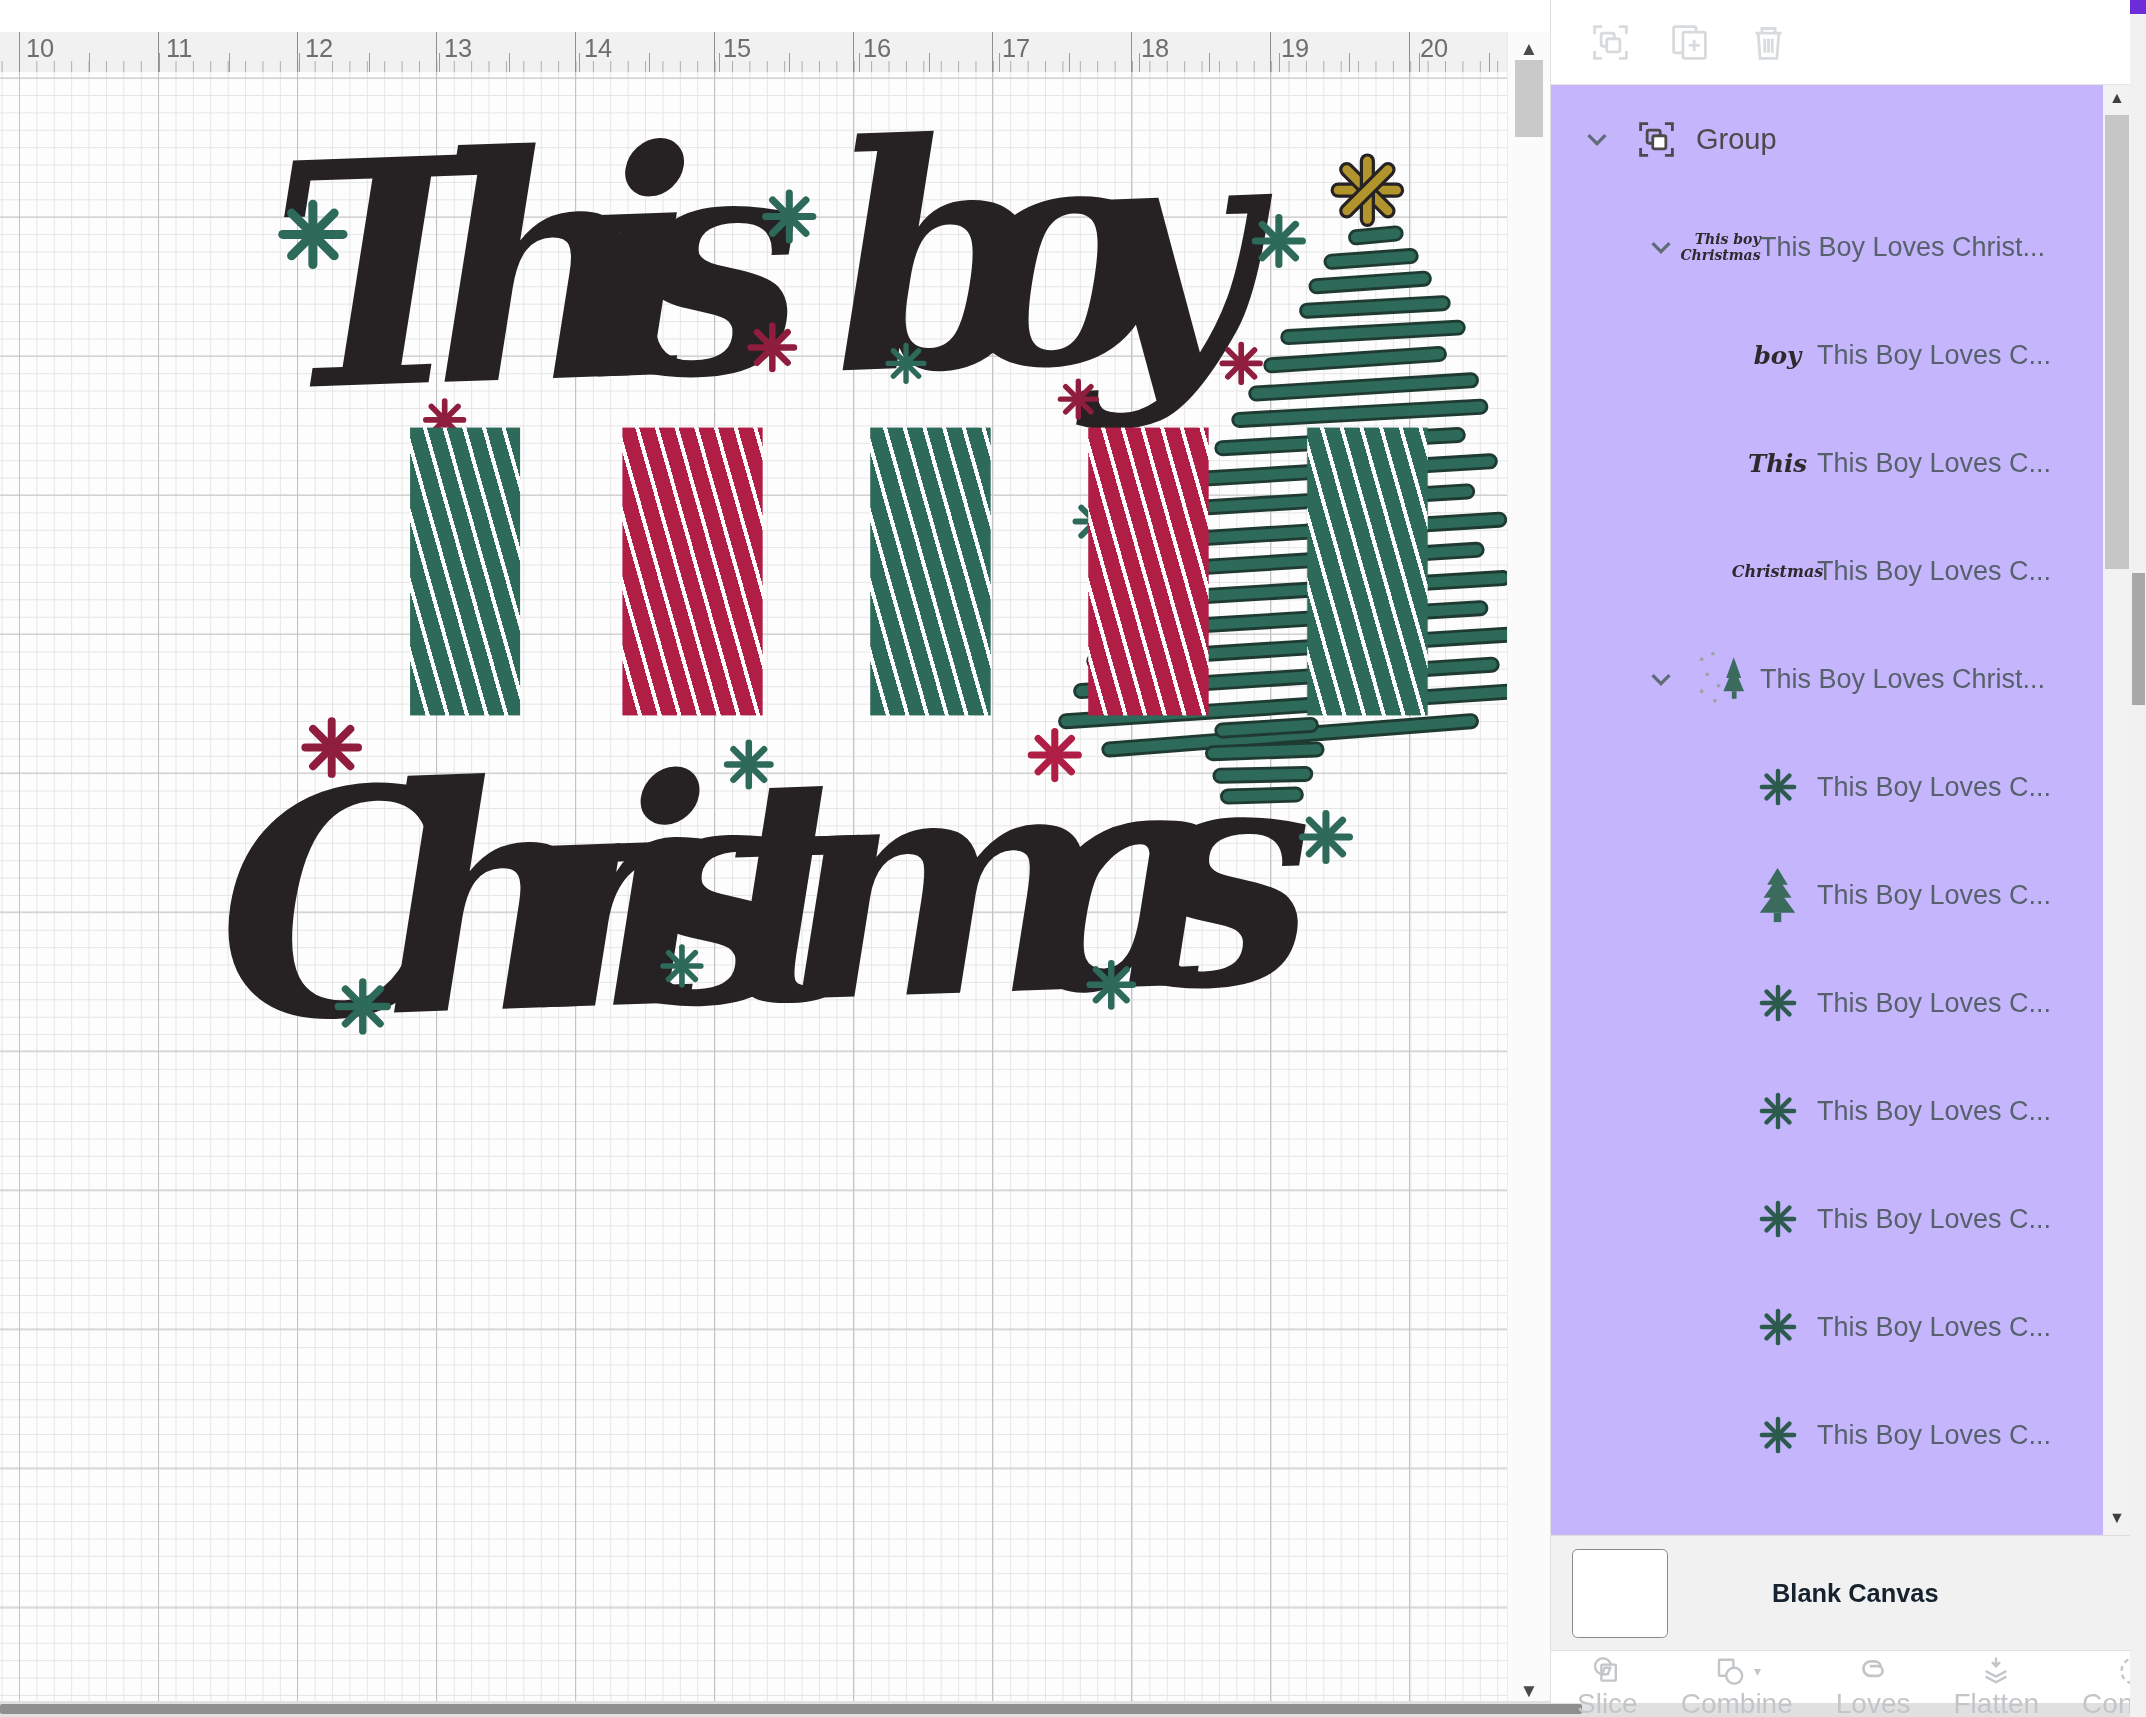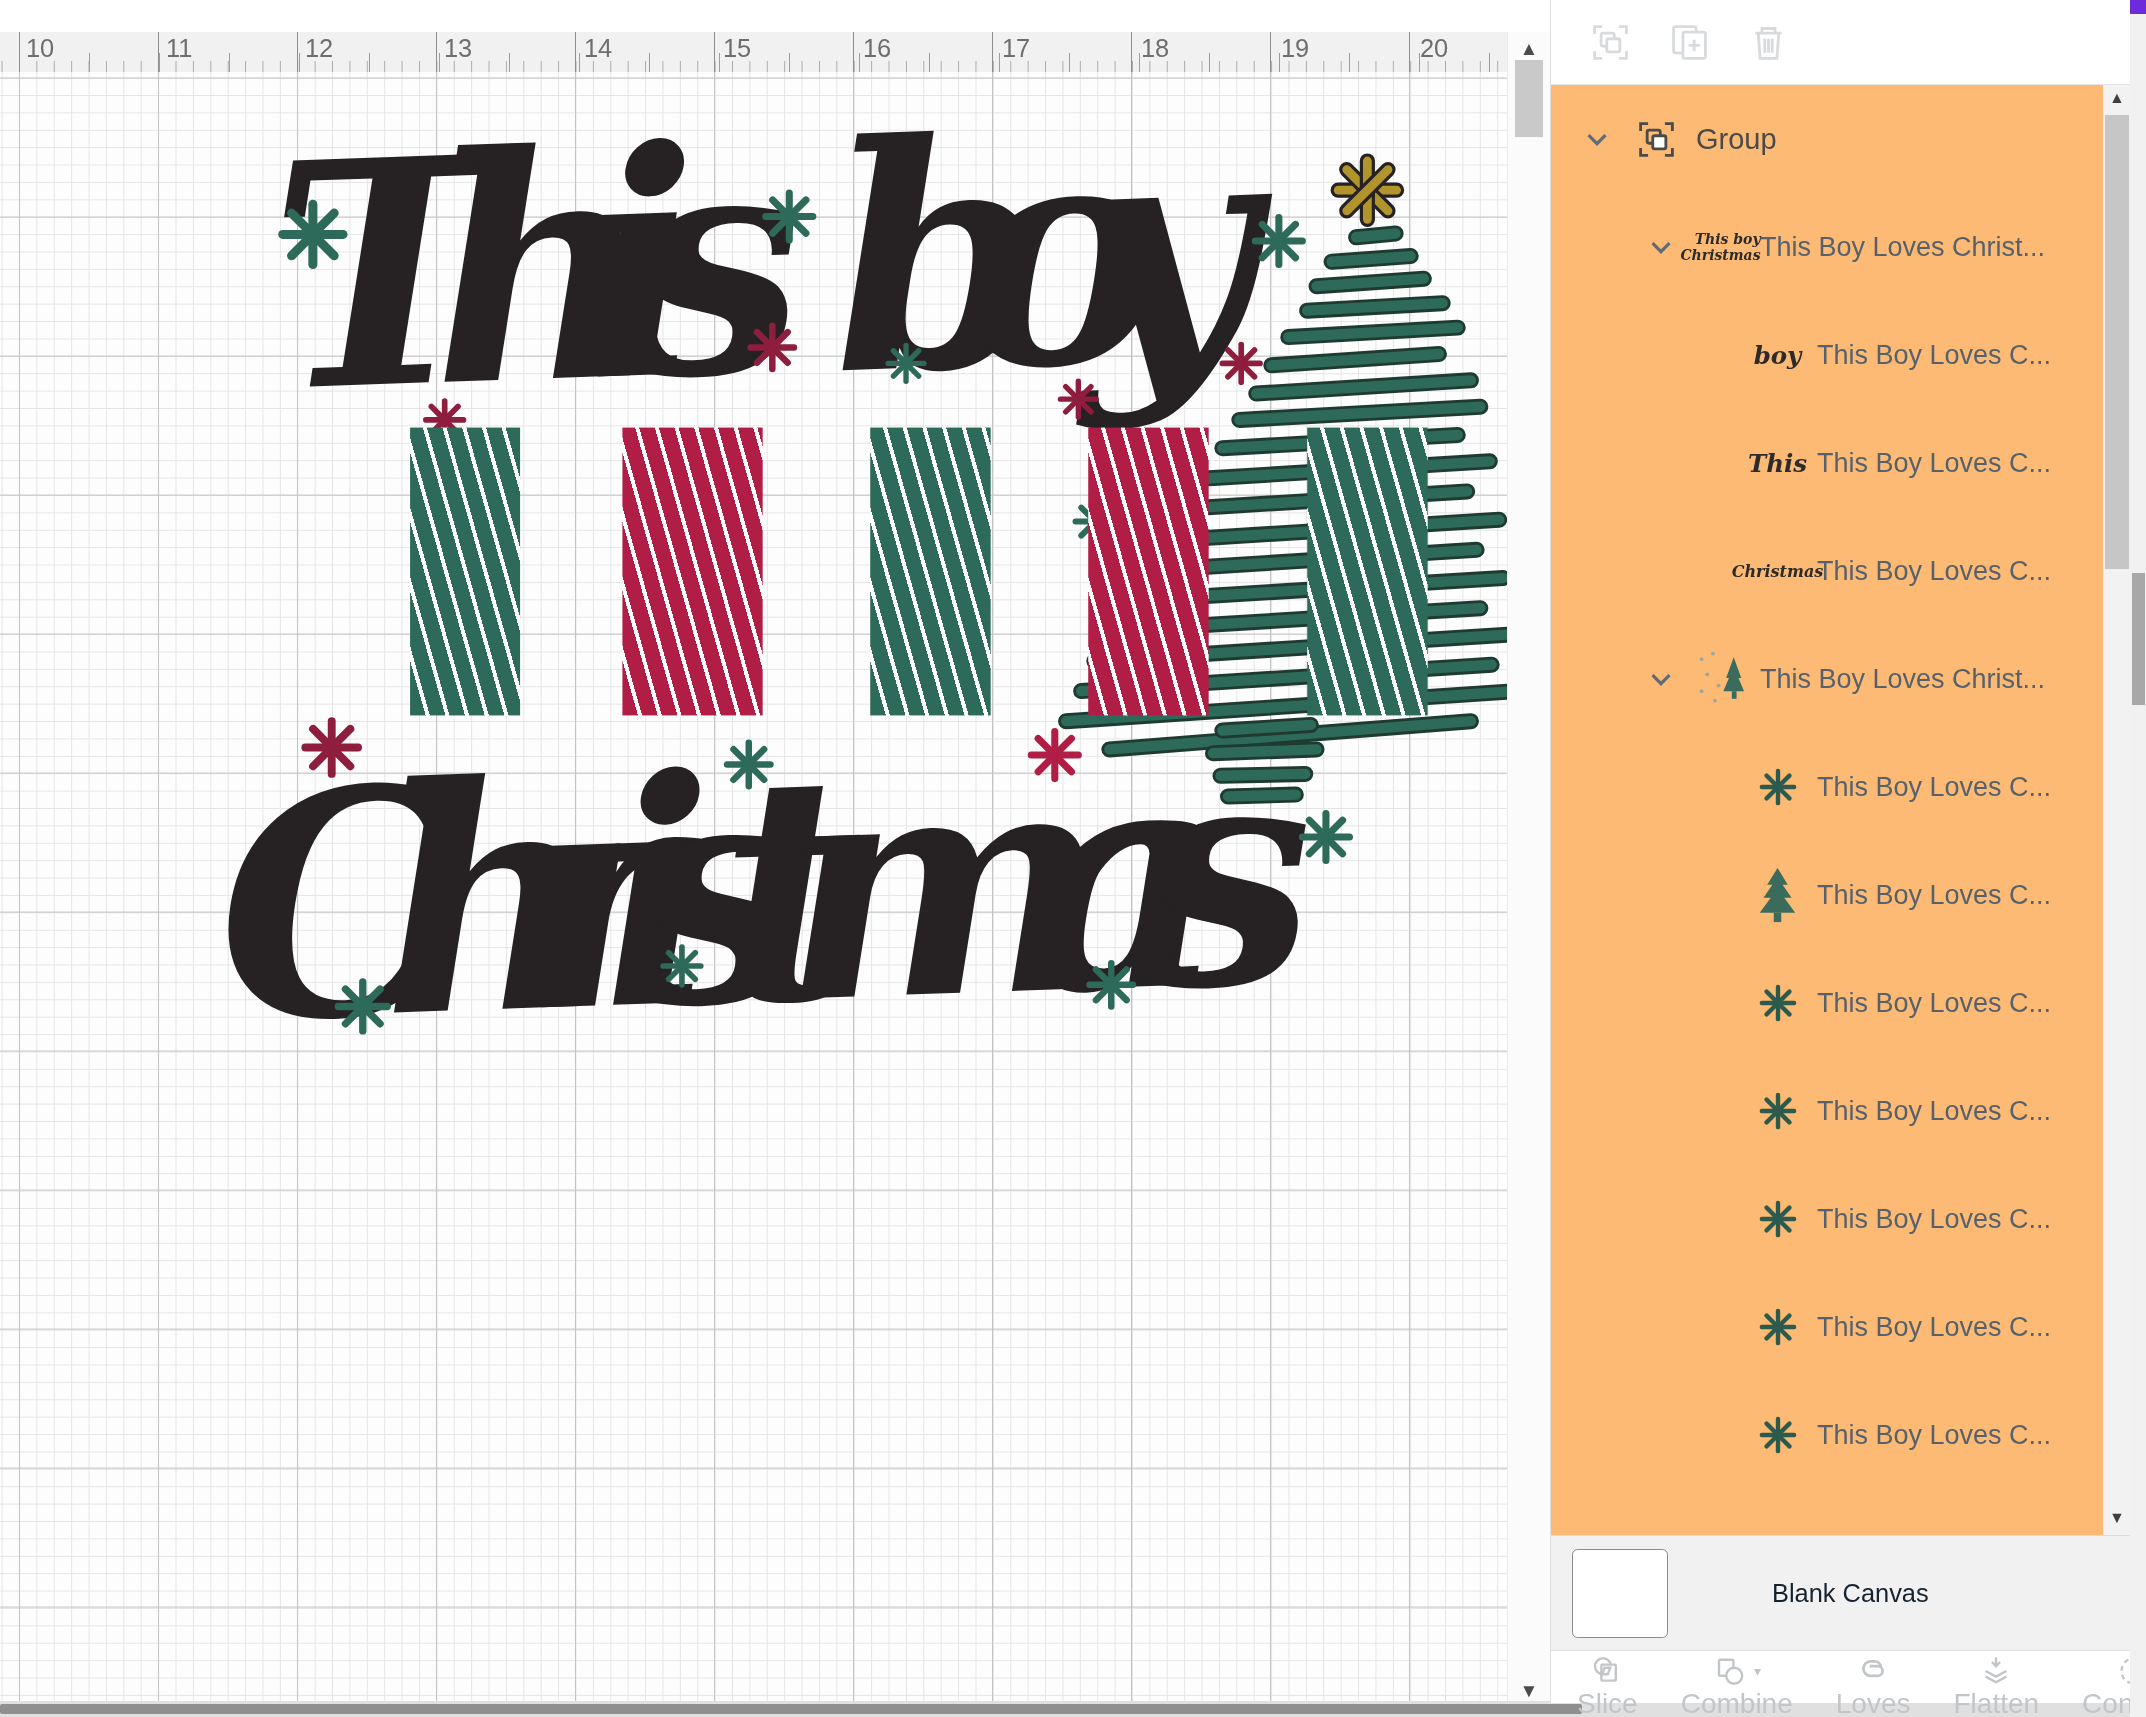--- a/index.html
+++ b/index.html
@@ -46,39 +46,39 @@
   #canvas-hscroll .arrow{position:absolute;right:7.5px;top:2.8px;font-size:18px;color:#4b4b4b;cursor:pointer;}
   #bottom-strip{position:absolute;left:0;top:1701px;width:2147px;height:17px;background:#e0e0e0;}
   #hthumb{position:absolute;left:0;top:2.8px;width:1582px;height:10.4px;background:#8f8f8f;border-radius:1.9px;}
 
   
   #panel{position:absolute;left:1550px;top:0;width:580px;height:1702px;background:#ffffff;border-left:0.9px solid #e0e0e0;}
   #panel-toolbar{position:absolute;left:0;top:0;width:100%;height:85px;border-bottom:0.9px solid #e6e6e6;display:flex;align-items:center;gap:36px;padding-left:38px;box-sizing:border-box;}
   .ptool{width:43px;height:43px;color:#d8dbde;cursor:pointer;}
   .ptool svg{width:100%;height:100%;}
 
-  #layers-list{position:absolute;left:0;top:85px;width:552px;height:1450px;overflow:hidden;background:#fdba74;}
+  #layers-list{position:absolute;left:0;top:85px;width:552px;height:1450px;overflow:hidden;background:#c4b5fd;}
   .layer-row{position:relative;height:108px;display:flex;align-items:center;cursor:pointer;}
   .layer-row .chev{width:32px;height:32px;color:#5f6b76;flex:none;margin-right:17px;}
   .layer-row .thumb{width:53px;height:66px;flex:none;margin-right:13px;display:flex;align-items:center;justify-content:center;}
   .layer-row .lab{font-size:27px;color:#57616c;white-space:nowrap;}
   .lv1{padding-left:30px;}
   .lv2{padding-left:94px;}
   .lv3{padding-left:200px;}
   .thumb-word{font-family:"DejaVu Serif","Liberation Serif",serif;font-style:italic;font-weight:700;color:#2b2b2b;font-size:24.5px;}
   .thumb-word.small{font-size:16px;}
   .thumb-pair{font-family:"DejaVu Serif","Liberation Serif",serif;font-style:italic;font-weight:700;color:#2b2b2b;font-size:14px;line-height:16px;text-align:right;}
 
   #inner-scrollbar{position:absolute;left:552px;top:85px;width:28px;height:1450px;background:#f2f2f2;}
   #inner-scrollbar .arrow{position:absolute;left:0;width:28px;text-align:center;font-size:16px;color:#3f3f3f;cursor:pointer;}
   #ithumb{position:absolute;left:1.9px;top:30px;width:24.5px;height:454px;background:#c6c6c6;}
 
   #blank-row{position:absolute;left:0;top:1535px;width:100%;height:115px;background:#f1f1f1;border-top:0.9px solid #dddddd;display:flex;align-items:center;cursor:pointer;}
   #blank-thumb{width:94px;height:87px;background:#ffffff;border:1.9px solid #8a8a8a;border-radius:5.6px;margin-left:21px;flex:none;}
-  #blank-label{margin-left:104px;font-size:25.4px;font-weight:400;color:#16222e;}
+  #blank-label{margin-left:104px;font-size:25.4px;font-weight:700;color:#16222e;}
 
   #actions{position:absolute;left:0;top:1650px;width:100%;height:52px;background:#ffffff;border-top:0.9px solid #e2e2e2;display:flex;padding-left:26px;gap:43px;}
   .action{display:flex;flex-direction:column;align-items:center;color:#c3c6c9;cursor:pointer;padding-top:3.8px;}
   .action svg{width:38px;height:32px;}
   .action .alab{font-size:28px;margin-top:0.9px;}
   .caret{font-size:14px;color:#c3c6c9;margin-left:3.8px;}
 
   
   #outer-scrollbar{position:absolute;left:2130px;top:0;width:17px;height:1718px;background:#f1f1f1;}
   #purple-cap{position:absolute;left:0;top:0;width:17px;height:14px;background:#6d2bd9;}

